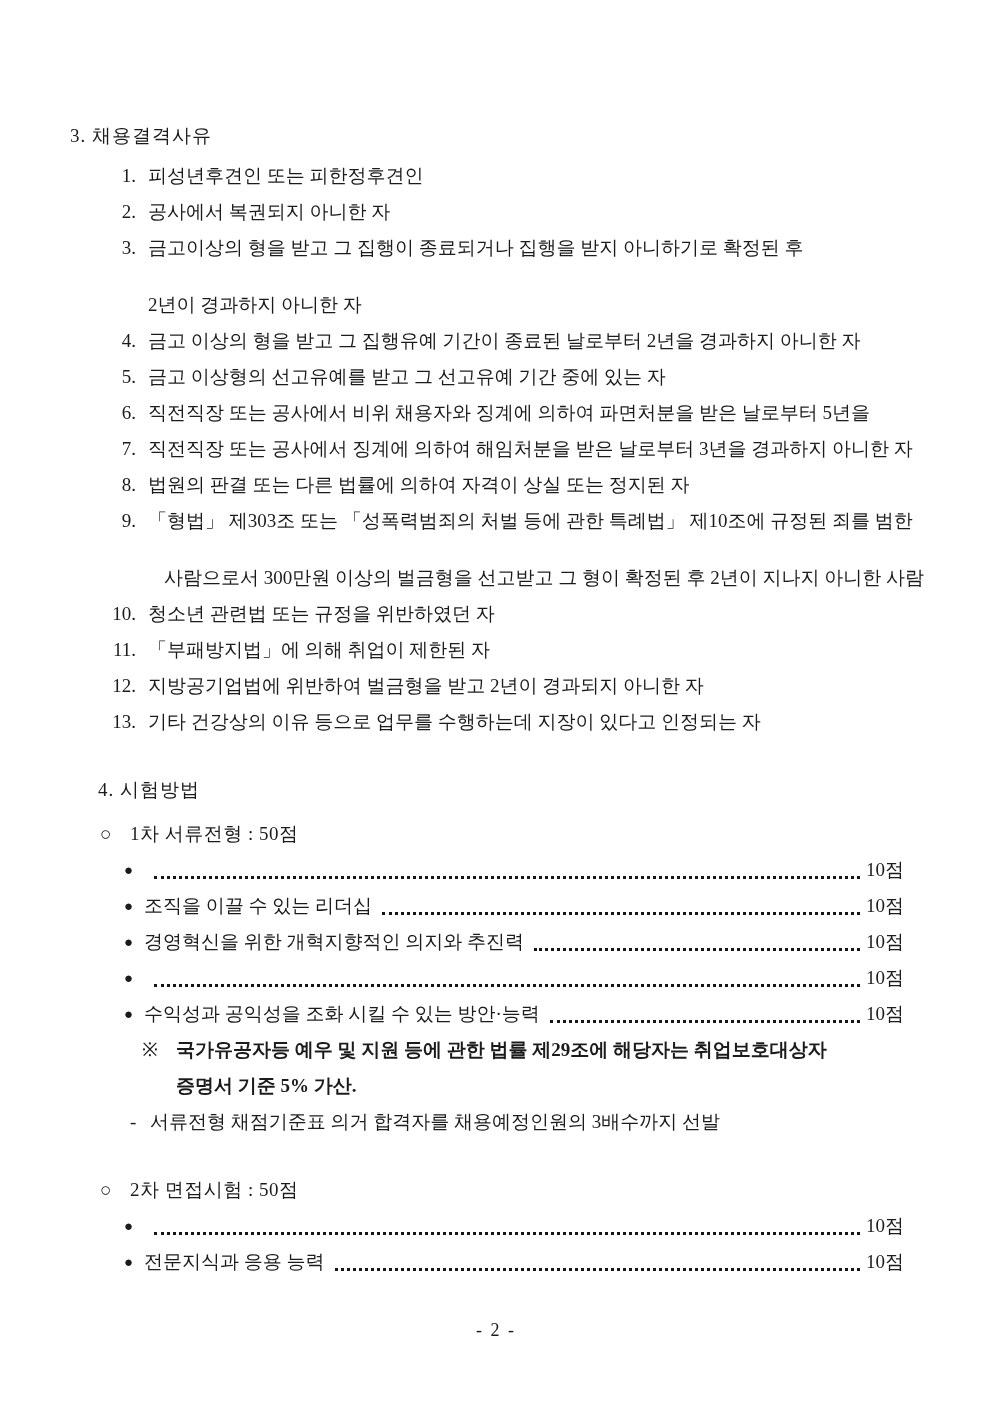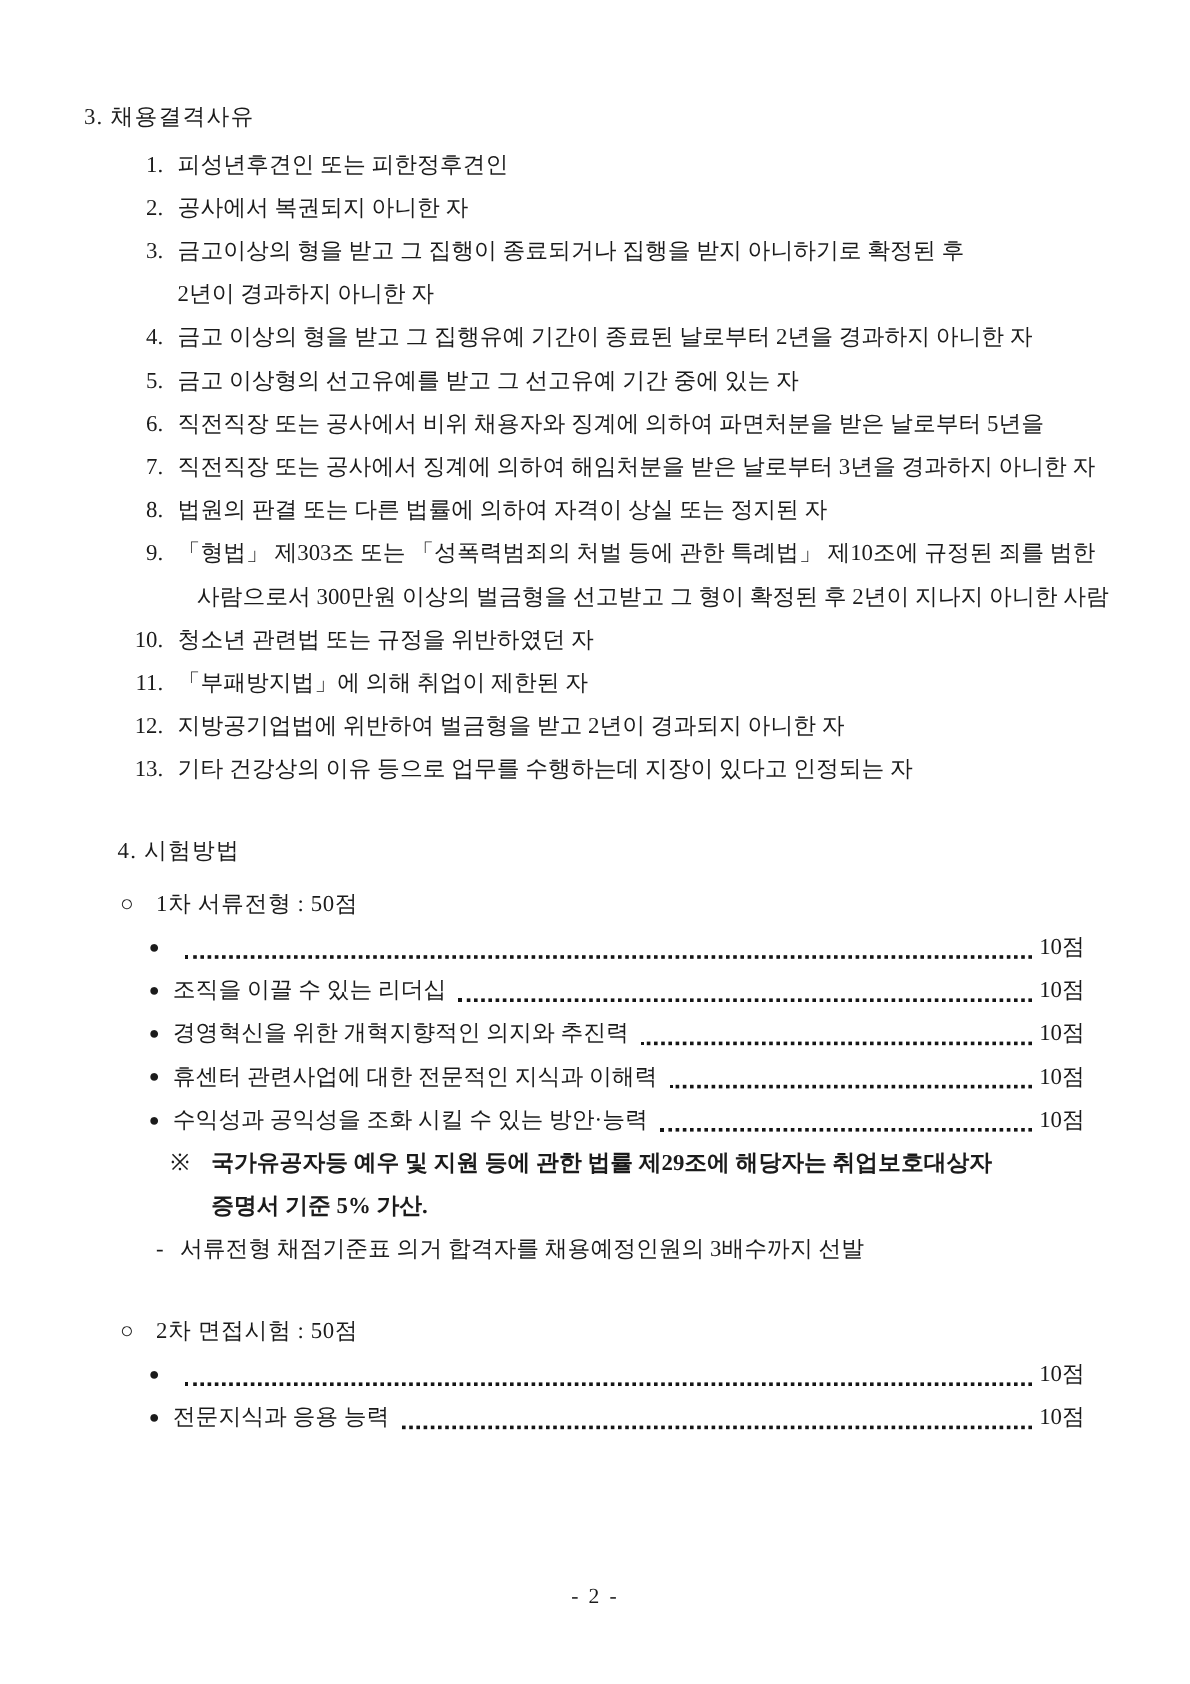--- a/index.html
+++ b/index.html
@@ -5,30 +5,30 @@
   html,body { margin:0; padding:0; }
   body {
     width:992px; height:1403px;
     background:#ffffff;
     color:#1b1b1b;
     font-family:"Liberation Serif","DejaVu Serif",serif;
     font-size:19px;
     overflow:hidden;
     position:relative;
   }
-  .page { padding:80px 80px 0 70px; }
+  .page { padding:118px 80px 0 70px; }
 
   .sec-heading { line-height:36px; letter-spacing:1px; }
 
   
   .dq-list { margin-top:4px; }
   .dq-item { display:flex; line-height:36px; }
   .dq-num { flex:0 0 38px; text-align:right; margin-left:28px; margin-right:12px; }
   .dq-text { flex:1 1 auto; white-space:nowrap; }
-  .dq-cont { line-height:36px; white-space:nowrap; }
+  .dq-cont { line-height:36px; white-space:nowrap;margin-top:21px; }
   .dq-cont.extra { padding-left:16px; }
 
   
   .exam-sec { margin-top:32px;margin-left:28px; }
   .round-title { display:flex; line-height:36px; margin-top:8px; letter-spacing:0.5px; }
   .round-title.gap-big { margin-top:32px; }
   .round-marker { flex:0 0 30px; margin-left:2px; }
   .crit-row { display:flex; line-height:36px; margin-left:26px; }
   .crit-bullet { flex:0 0 20px; font-size:15px; }
   .crit-label { flex:0 0 auto; white-space:nowrap; }
@@ -158,21 +158,20 @@
 
     <div class="crit-row">
       <span class="crit-bullet">●</span>
       <span class="crit-label">경영혁신을 위한 개혁지향적인 의지와 추진력</span>
       <span class="leader"></span>
       <span class="crit-score">10점</span>
     </div>
 
     <div class="crit-row">
       <span class="crit-bullet">●</span>
-      <span class="crit-label">휴센터 관련사업에 대한 전문적인 지식과 이해력</span>
       <span class="leader"></span>
       <span class="crit-score">10점</span>
     </div>
 
     <div class="crit-row">
       <span class="crit-bullet">●</span>
       <span class="crit-label">수익성과 공익성을 조화 시킬 수 있는 방안·능력</span>
       <span class="leader"></span>
       <span class="crit-score">10점</span>
     </div>

